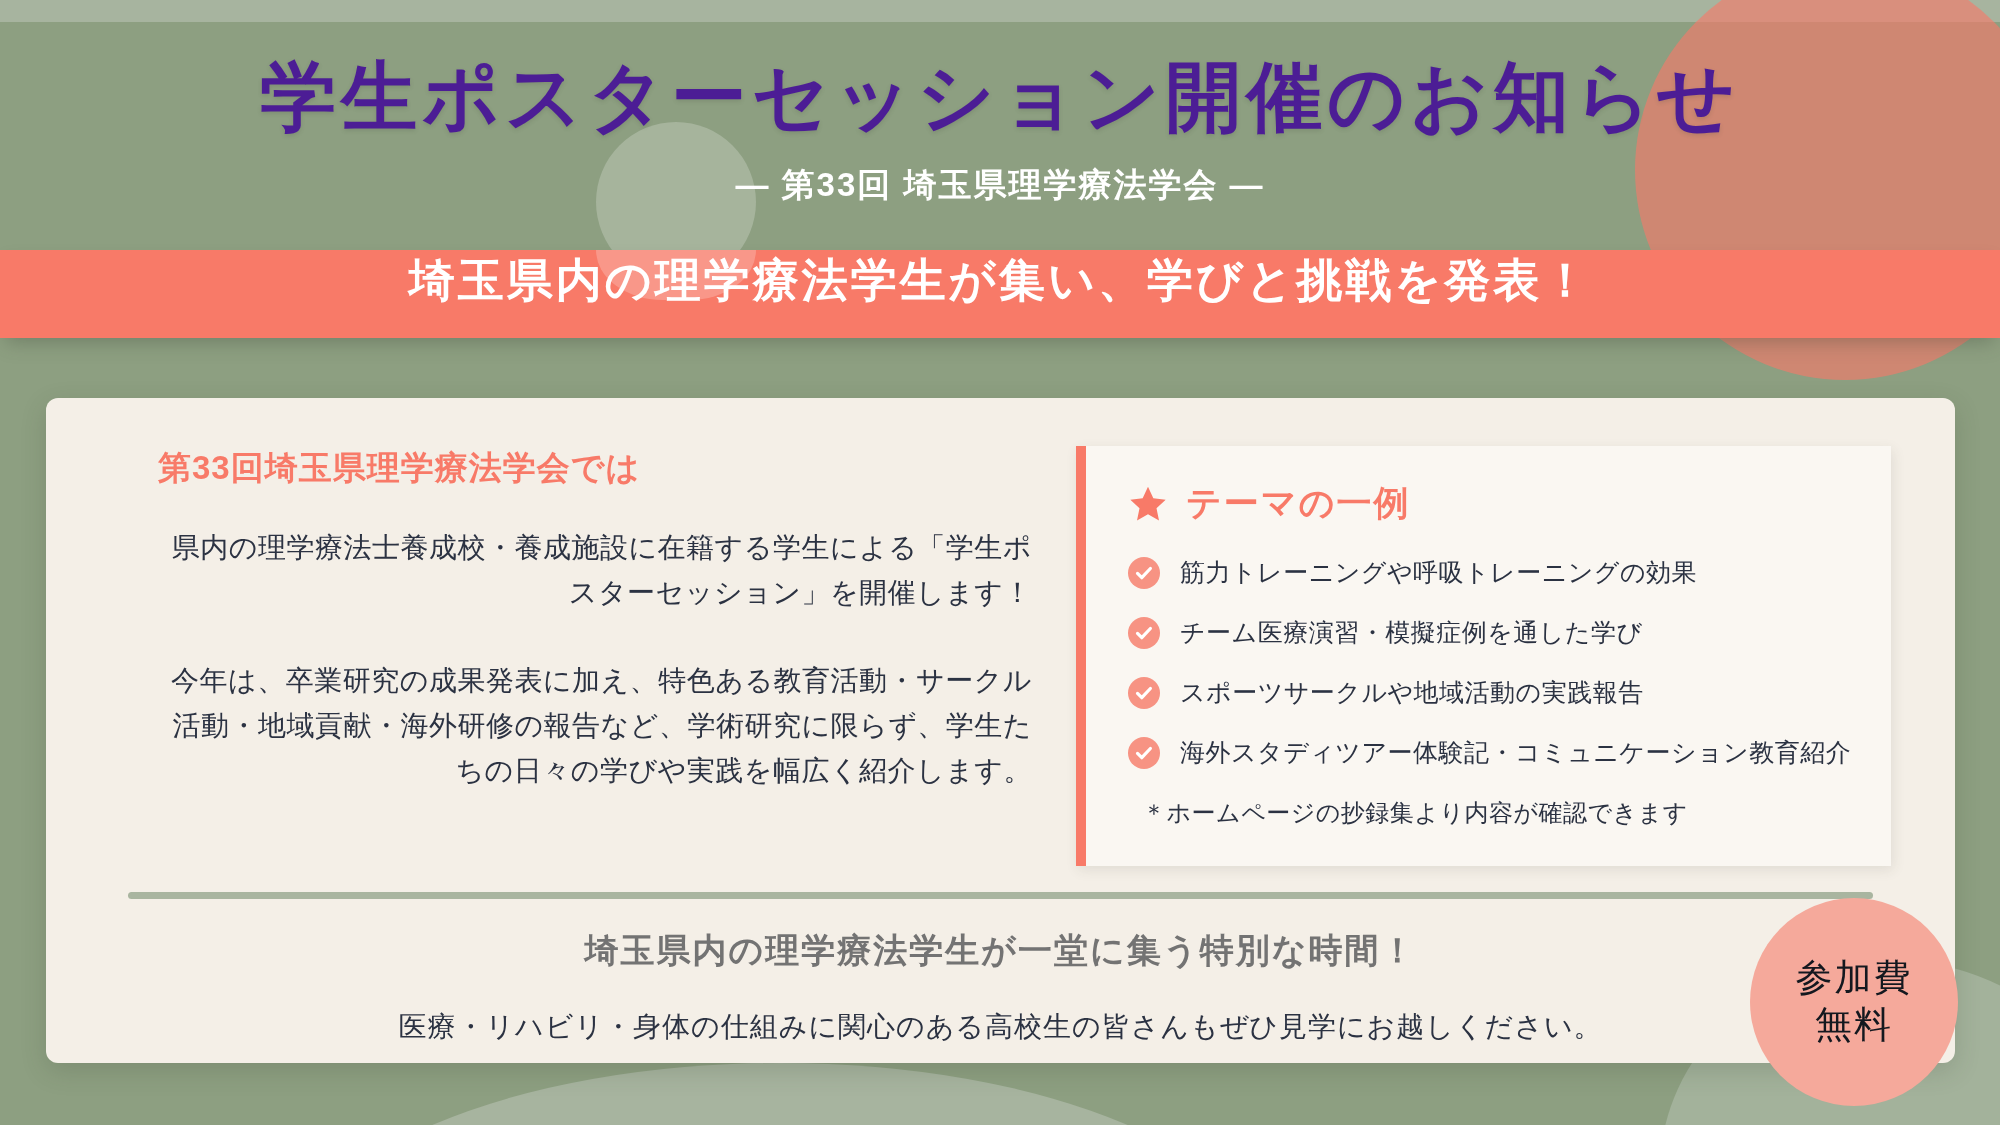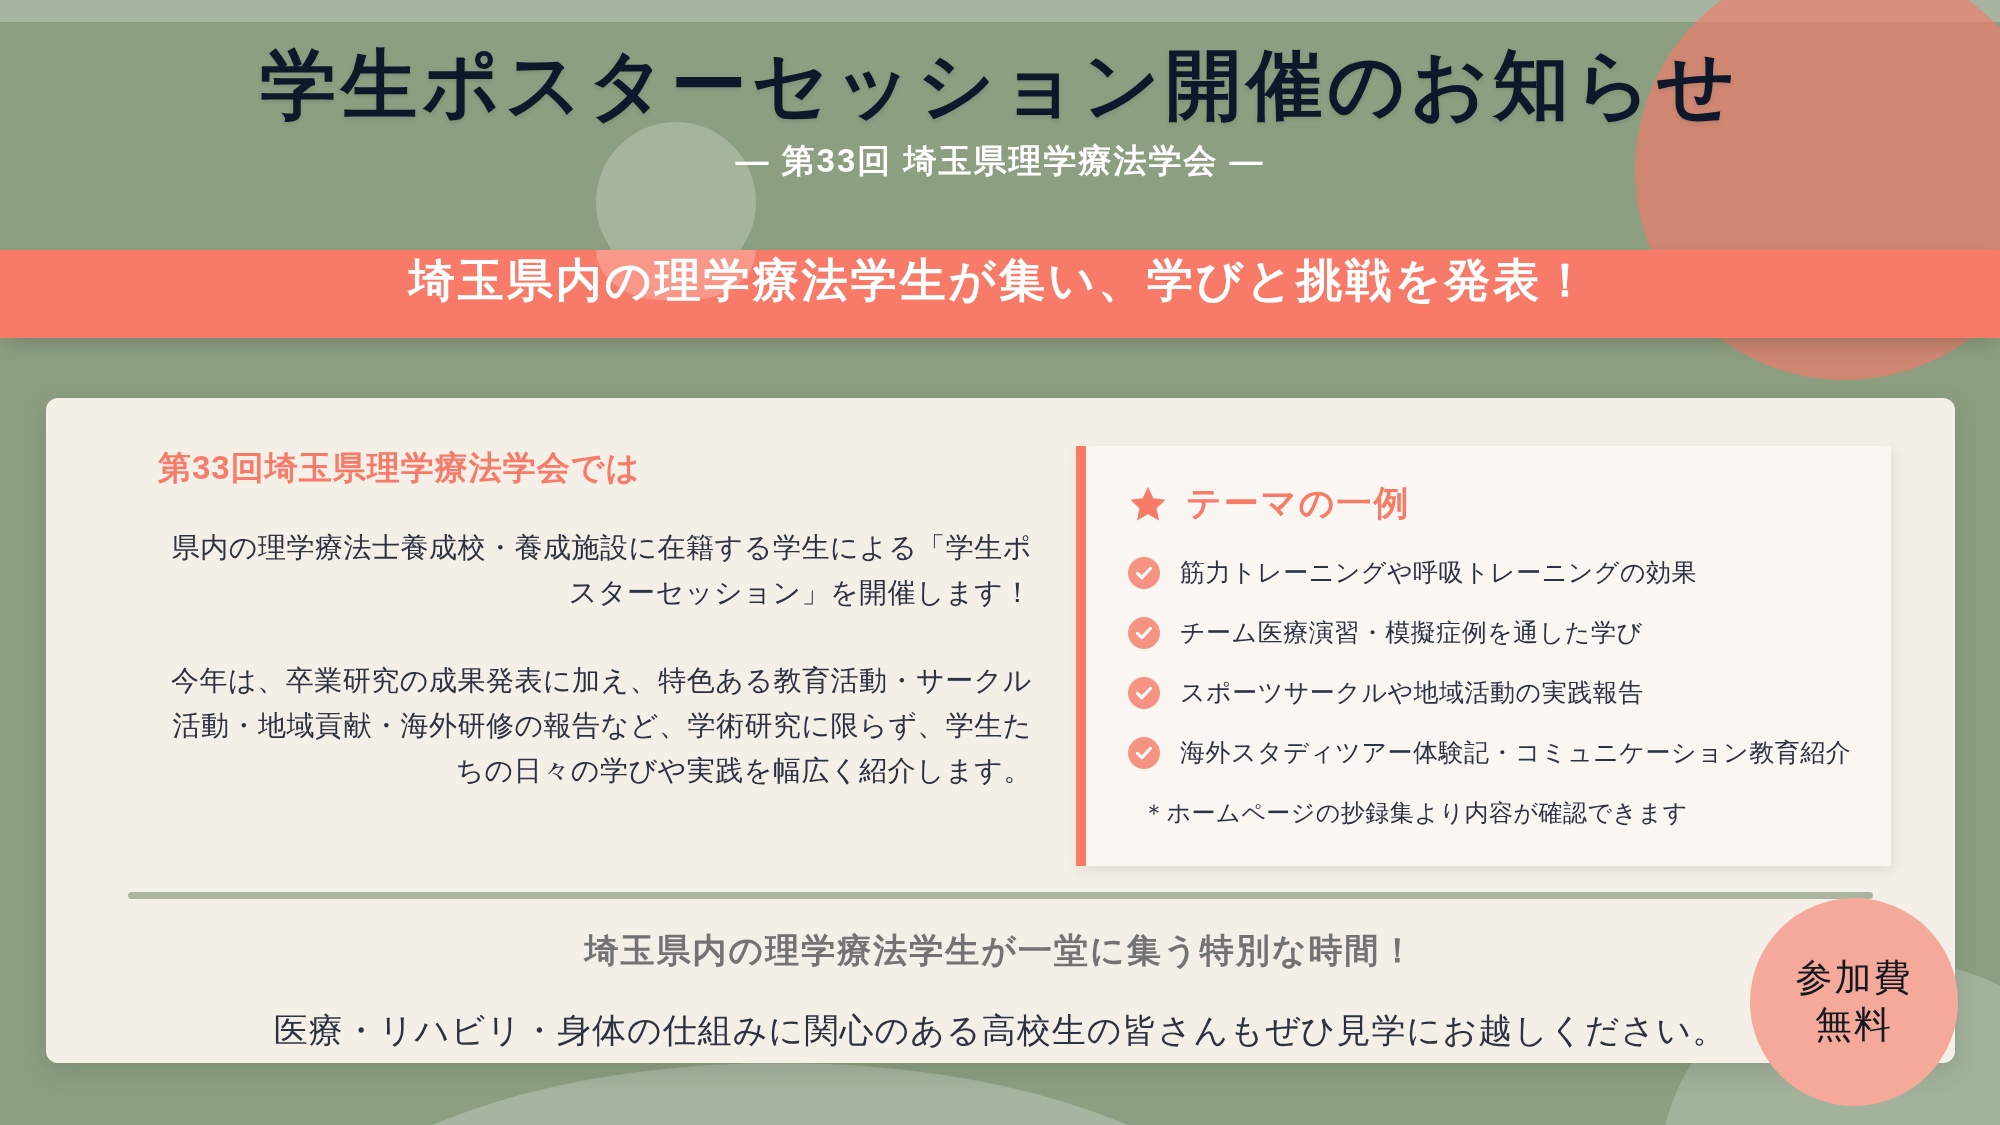--- a/index.html
+++ b/index.html
@@ -70,25 +70,25 @@
 
   
   .header {
     position: absolute;
     top: 0; left: 0; right: 0;
     height: 250px;
     text-align: center;
     z-index: 4;
   }
   .header-title {
-    margin: 0;
+    margin: 12px;
     padding-top: 42px;
     font-size: 76px;
     font-weight: 700;
-    color: #0f172a;
+    color: #4c1d95;
     letter-spacing: 5px;
     line-height: 1.12;
     text-shadow: 0 2px 4px rgba(60,70,55,0.18);
     text-align: center;
   }
   .header-subtitle {
     margin: 0;
     padding-top: 12px;
     font-size: 33px;
     font-weight: 700;
@@ -249,21 +249,21 @@
   }
   .highlight-line {
     margin: 0;
     font-size: 34px;
     font-weight: 700;
     color: #737373;
     letter-spacing: 2px;
   }
   .closing-line {
     margin: 34px 0 0 0;
-    font-size: 34px;
+    font-size: 28px;
     color: #2b3242;
     letter-spacing: 1px;
   }
 
   
   .fee-badge {
     position: absolute;
     right: 42px;
     top: 898px;
     width: 208px;

